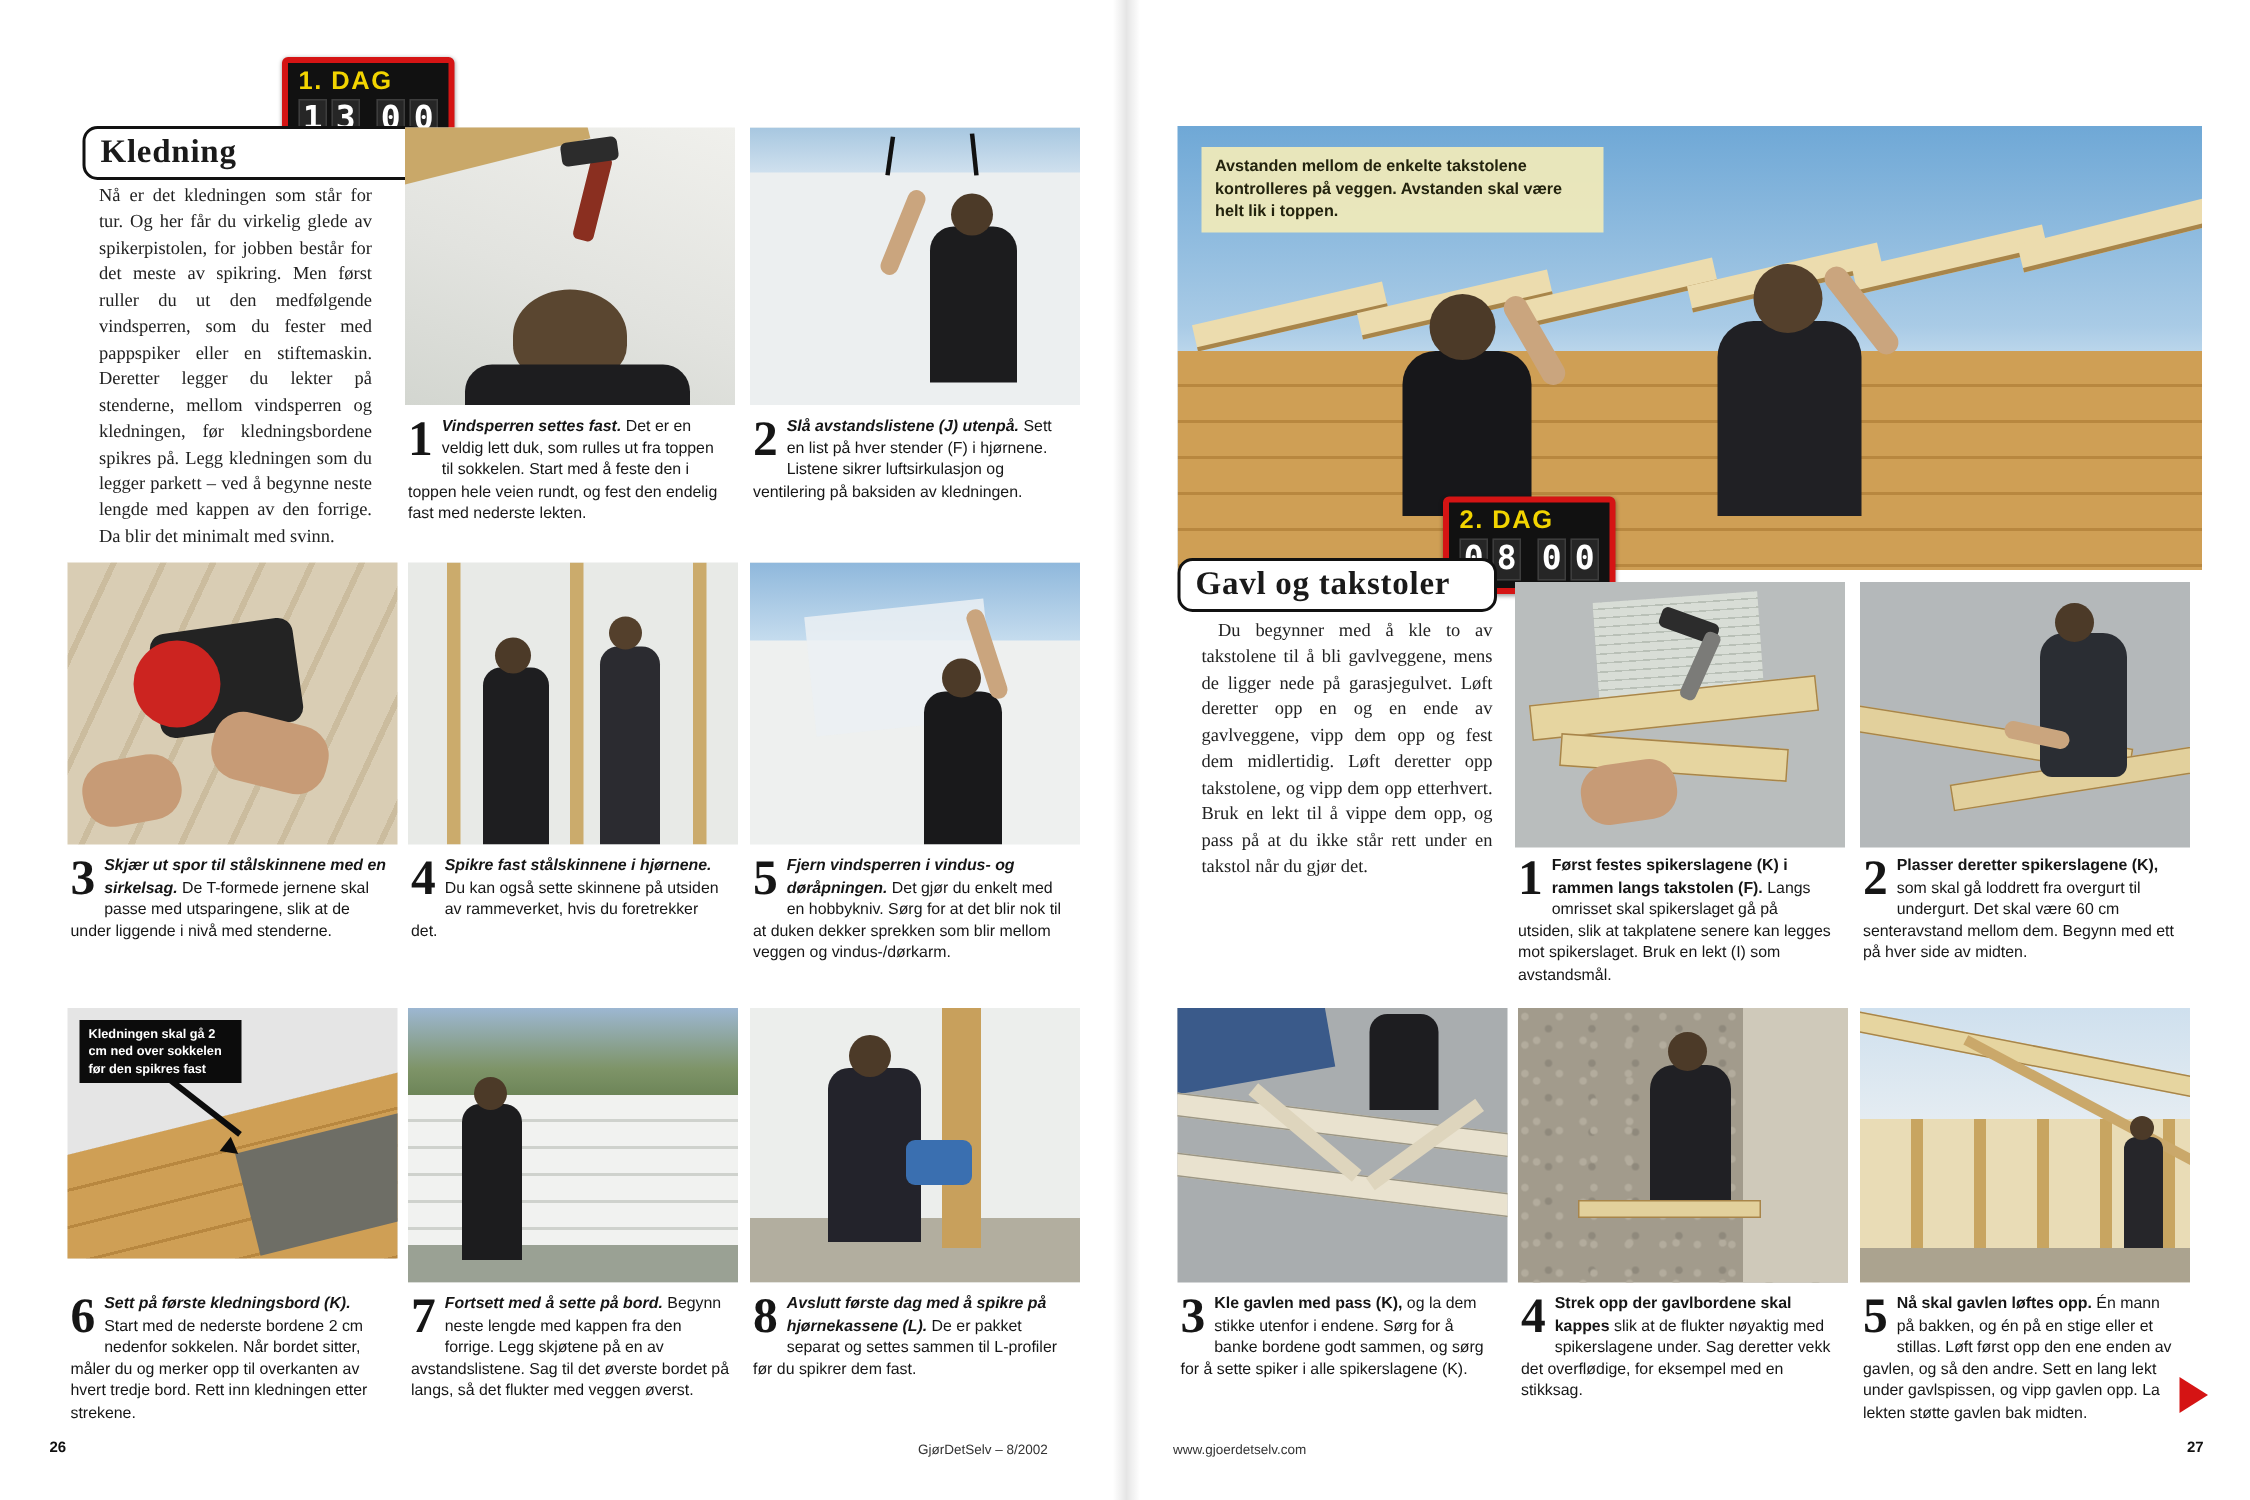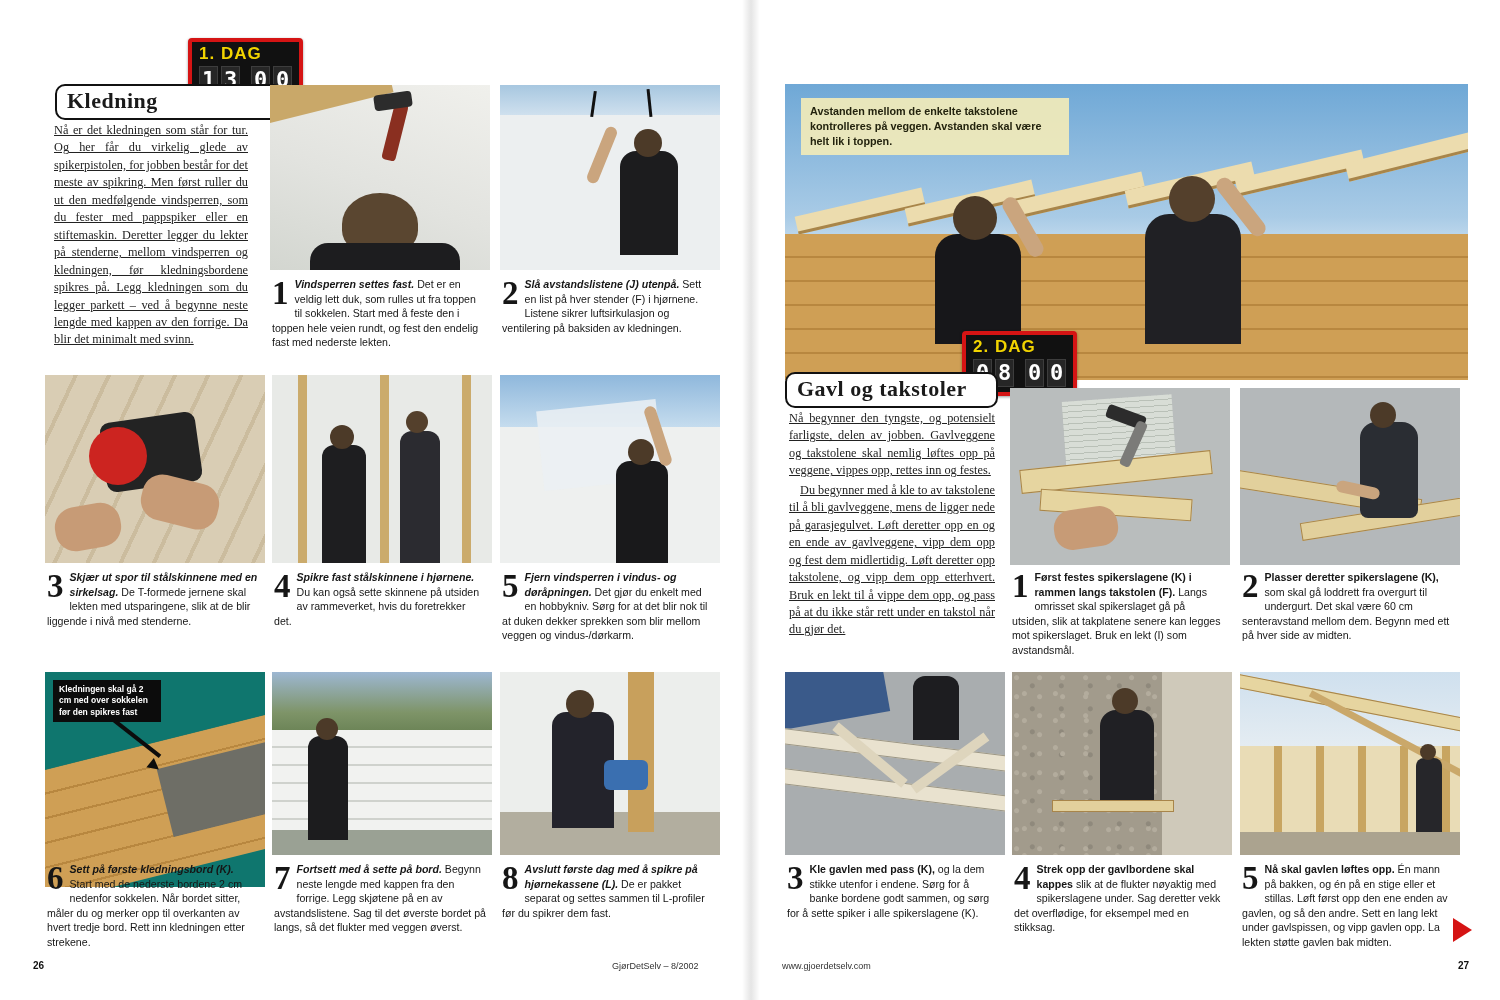--- a/index.html
+++ b/index.html
@@ -8,21 +8,21 @@
   
   .section-head{position:absolute;border:2.5px solid #111;border-radius:10px;background:#fff;padding:2px 14px 4px 10px;font-weight:bold;font-size:22px;letter-spacing:0.5px;font-family:"Liberation Serif",serif;}
   
   .badge{position:absolute;background:#111;border:4px solid #d51414;border-radius:4px;padding:3px 7px 5px 7px;box-shadow:0 1px 3px rgba(0,0,0,0.4);}
   .badge .day{display:block;color:#f2d400;font-family:"Liberation Sans",sans-serif;font-weight:bold;font-size:17px;letter-spacing:1px;line-height:1.05;}
   .badge .time{display:flex;gap:3px;margin-top:3px;align-items:center;}
   .badge .digit{display:inline-block;width:17px;background:#262626;border:1px solid #3d3d3d;color:#fff;font-family:"DejaVu Sans Mono",monospace;font-weight:bold;font-size:22px;line-height:26px;text-align:center;}
   .badge .gap{width:5px;}
   
   .intro{position:absolute;font-size:12.3px;line-height:1.42;text-align:justify;color:#222;}
-  .intro p{margin:0 0 2px 4px;text-indent:0;text-decoration:underline;}
+  .intro p{margin:0 0 2px 16px;text-indent:0;}
   .intro p.indent{text-indent:11px;margin-top:2px;}
   
   .photo{position:absolute;overflow:hidden;background:#dfe2e0;}
   .shape{position:absolute;}
   
   .cap{position:absolute;font-family:"Liberation Sans",sans-serif;font-size:10.6px;line-height:1.38;color:#161616;}
   .cap .num{float:left;font-family:"Liberation Serif",serif;font-weight:bold;font-size:33px;line-height:0.86;margin:2px 6px 0 0;}
   .cap .lead{font-weight:bold;}
   .cap.it .lead{font-style:italic;}
   
@@ -108,34 +108,34 @@
     <div class="shape" style="left:0;top:0;width:220px;height:52px;background:linear-gradient(180deg,#8fb8dc,#c5dcee);"></div>
     <div class="shape" style="left:40px;top:30px;width:120px;height:80px;background:rgba(235,240,243,0.85);transform:rotate(-6deg);"></div>
     <div class="shape" style="left:116px;top:86px;width:52px;height:102px;background:#19191b;border-radius:14px 14px 0 0;"></div>
     <div class="shape" style="left:128px;top:64px;width:26px;height:26px;background:#4c3a28;border-radius:50%;"></div>
     <div class="shape" style="left:152px;top:30px;width:12px;height:62px;background:#caa57e;transform:rotate(-18deg);border-radius:6px;"></div>
   </div>
 
   <div class="cap it" style="left:47px;top:570px;width:212px;">
     <span class="num">3</span>
     <span class="lead">Skjær ut spor til stålskinnene med en sirkelsag.</span>
-    <span class="rest">De T-formede jernene skal lekten med utsparingene, slik at de blir liggende i nivå med stenderne.</span>
+    <span class="rest">De T-formede jernene skal passe med utsparingene, slik at de under liggende i nivå med stenderne.</span>
   </div>
   <div class="cap it" style="left:274px;top:570px;width:212px;">
     <span class="num">4</span>
     <span class="lead">Spikre fast stålskinnene i hjørnene.</span>
     <span class="rest">Du kan også sette skinnene på utsiden av rammeverket, hvis du foretrekker det.</span>
   </div>
   <div class="cap it" style="left:502px;top:570px;width:212px;">
     <span class="num">5</span>
     <span class="lead">Fjern vindsperren i vindus- og døråpningen.</span>
     <span class="rest">Det gjør du enkelt med en hobbykniv. Sørg for at det blir nok til at duken dekker sprekken som blir mellom veggen og vindus-/dørkarm.</span>
   </div>
 
-  <div class="photo" style="left:45px;top:672px;width:220px;height:215px;background:#0f766e;">
+  <div class="photo" style="left:45px;top:672px;width:220px;height:167px;background:#e5e5e5;">
     <div class="shape planks-w" style="left:-20px;top:70px;width:280px;height:130px;transform:rotate(-14deg);"></div>
     <div class="shape" style="left:118px;top:78px;width:150px;height:70px;background:#6e6e66;transform:rotate(-14deg);"></div>
     <div class="photo-label" style="left:8px;top:8px;">Kledningen skal gå 2 cm ned over sokkelen før den spikres fast</div>
     <div class="shape" style="left:56px;top:62px;width:66px;height:4px;background:#0c0c0c;transform:rotate(38deg);"></div>
     <div class="shape" style="left:104px;top:88px;width:0;height:0;border-top:6px solid transparent;border-bottom:6px solid transparent;border-left:11px solid #0c0c0c;transform:rotate(38deg);"></div>
   </div>
   <div class="photo" style="left:272px;top:672px;width:220px;height:183px;">
     <div class="shape" style="left:0;top:0;width:220px;height:58px;background:linear-gradient(180deg,#9db7d2 0%,#7e9468 70%,#6d8558 100%);"></div>
     <div class="shape planks-h" style="left:0;top:58px;width:220px;height:100px;"></div>
     <div class="shape" style="left:0;top:158px;width:220px;height:25px;background:#9aa194;"></div>
@@ -192,21 +192,20 @@
       <span class="digit">8</span>
       <span class="gap"></span>
       <span class="digit">0</span>
       <span class="digit">0</span>
     </span>
   </div>
 
   <div class="section-head" style="left:785px;top:372px;width:185px;">Gavl og takstoler</div>
 
   <div class="intro" style="left:785px;top:410px;width:210px;">
-    <p>Nå begynner den tyngste, og potensielt farligste, delen av jobben. Gavlveggene og takstolene skal nemlig løftes opp på veggene, vippes opp, rettes inn og festes.</p>
     <p class="indent">Du begynner med å kle to av takstolene til å bli gavlveggene, mens de ligger nede på garasjegulvet. Løft deretter opp en og en ende av gavlveggene, vipp dem opp og fest dem midlertidig. Løft deretter opp takstolene, og vipp dem opp etterhvert. Bruk en lekt til å vippe dem opp, og pass på at du ikke står rett under en takstol når du gjør det.</p>
   </div>
 
   <div class="photo" style="left:1010px;top:388px;width:220px;height:177px;background:#b9bdbd;">
     <div class="shape mesh" style="left:54px;top:10px;width:110px;height:70px;transform:rotate(-4deg);"></div>
     <div class="shape" style="left:10px;top:72px;width:190px;height:22px;background:#e6d5a0;transform:rotate(-6deg);border:1px solid #a8854a;"></div>
     <div class="shape" style="left:30px;top:106px;width:150px;height:20px;background:#e6d5a0;transform:rotate(4deg);border:1px solid #a8854a;"></div>
     <div class="shape" style="left:96px;top:22px;width:40px;height:14px;background:#2c2c2c;border-radius:4px;transform:rotate(20deg);"></div>
     <div class="shape" style="left:118px;top:32px;width:11px;height:48px;background:#7b7b78;transform:rotate(24deg);border-radius:4px;"></div>
     <div class="shape" style="left:44px;top:120px;width:64px;height:40px;background:#c79b76;border-radius:18px;transform:rotate(-8deg);"></div>

